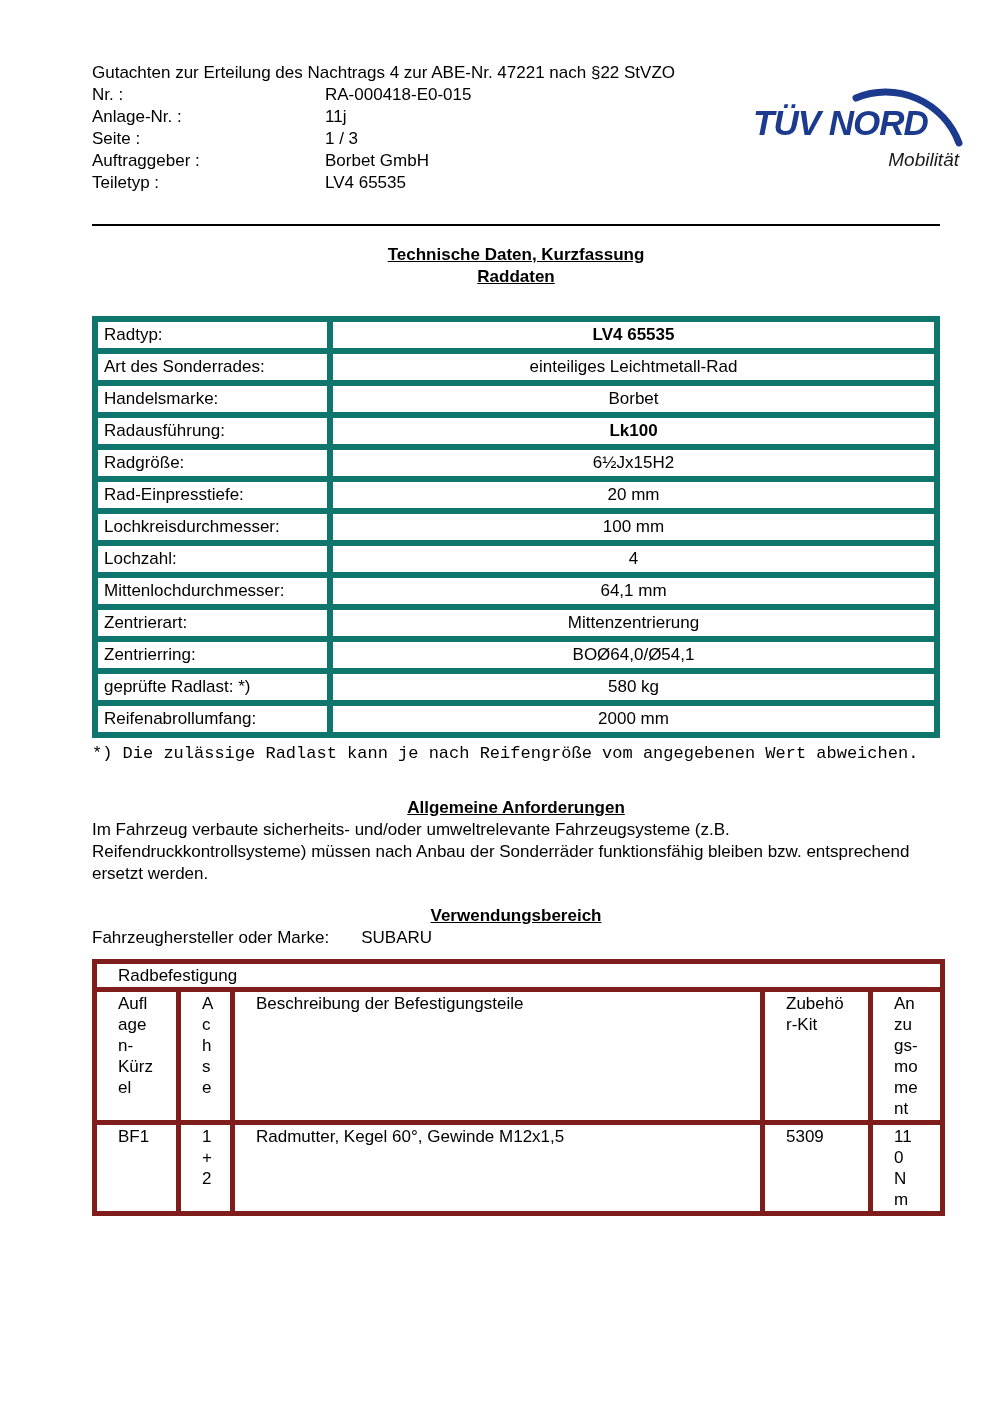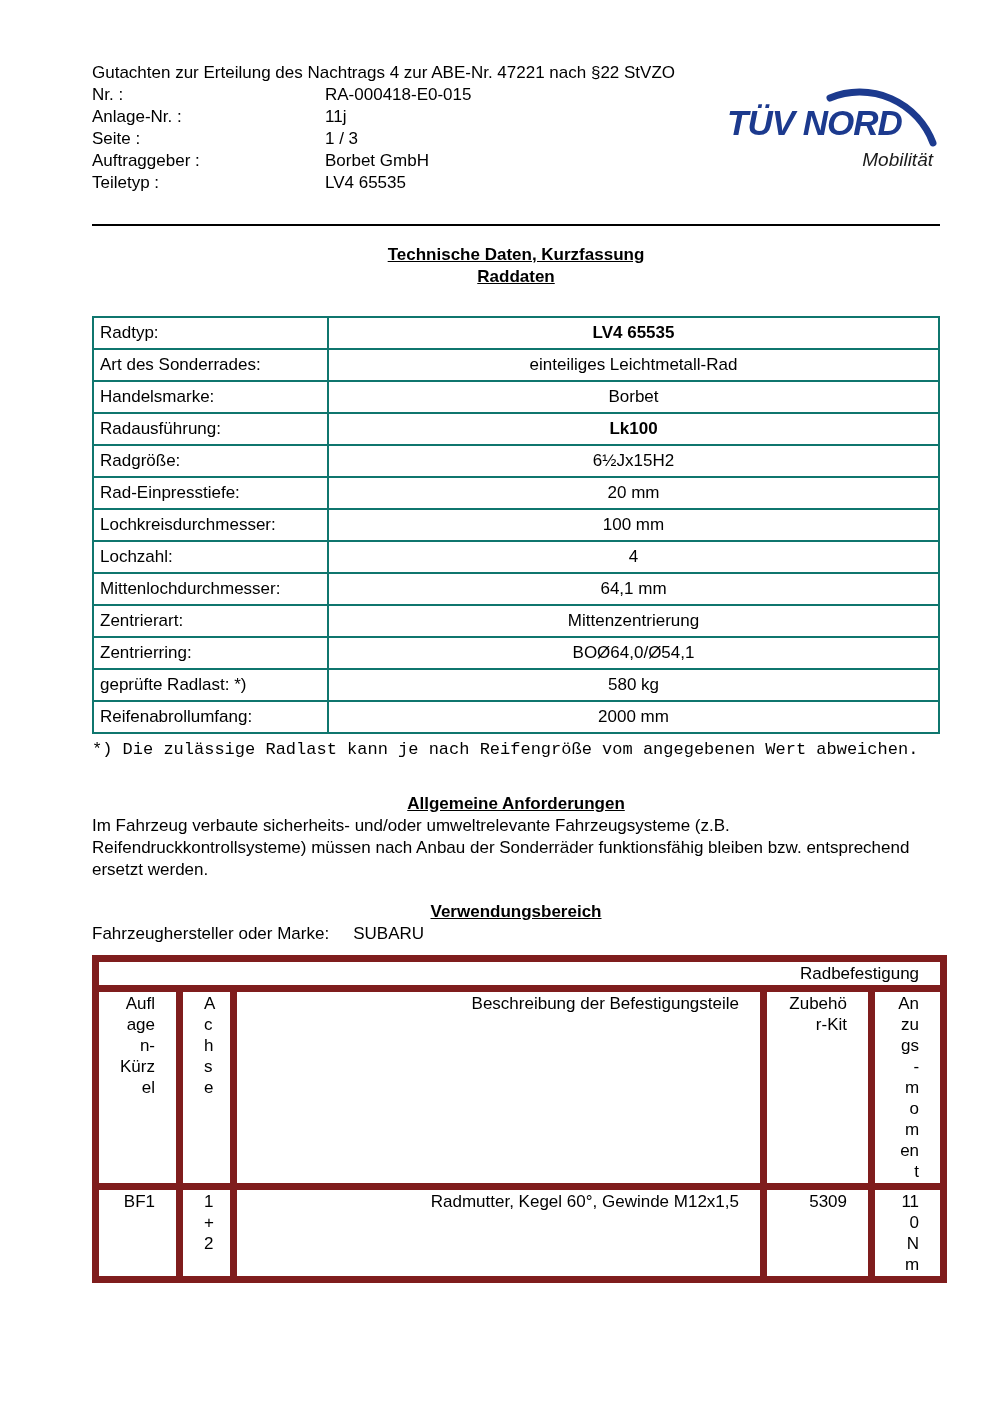--- a/index.html
+++ b/index.html
@@ -19,63 +19,63 @@
   
   .header-title { line-height: 22px; white-space: nowrap; }
   .header-fields {
     display: grid;
     grid-template-columns: 233px 1fr;
     line-height: 22px;
   }
   .logo {
     position: absolute;
     top: 38px;
-    right: 54px;
+    right: 28px;
     width: 214px;
     height: 140px;
   }
   hr.rule { border: none; border-top: 2px solid #000; margin-top: 30px; }
 
   
   .headings-block { margin-top: 18px; }
   .heading {
     font-weight: bold;
     text-decoration: underline;
     line-height: 22px;
     text-align: center;
   }
 
   
   table { border-collapse: collapse; width: 100%; }
   table.raddaten { margin-top: 28px; }
   table.raddaten td {
-    border: 2px solid #0f766e;
+    border: 6px solid #0f766e;
     height: 32px;
     padding: 2px 6px;
     line-height: 20px;
   }
   td.lbl { width: 235px; text-align: left; }
   td.val { text-align: center; }
   .b { font-weight: bold; }
 
   .footnote { margin-top: 5px; line-height: 22px; font-family: Liberation Mono, monospace; }
 
   .section-aa { margin-top: 32px; }
   .body-text { line-height: 22px; }
 
   .section-vb { margin-top: 20px; }
   .vb-line { line-height: 22px; }
-  .vb-value { margin-left: 24px; }
+  .vb-value { margin-left: 32px; }
 
   
   table.befestigung { margin-top: 10px; table-layout: fixed; }
   table.befestigung td, table.befestigung th {
-    border: 7px solid #7f1d1d;
+    border: 5px solid #7f1d1d;
     padding: 1px 21px;
-    text-align: right;
+    text-align: left;
     font-weight: normal;
     vertical-align: top;
     line-height: 21px;
     overflow-wrap: break-word;
   }
 </style>
 </head>
 <body>
 
 <div class="page">

